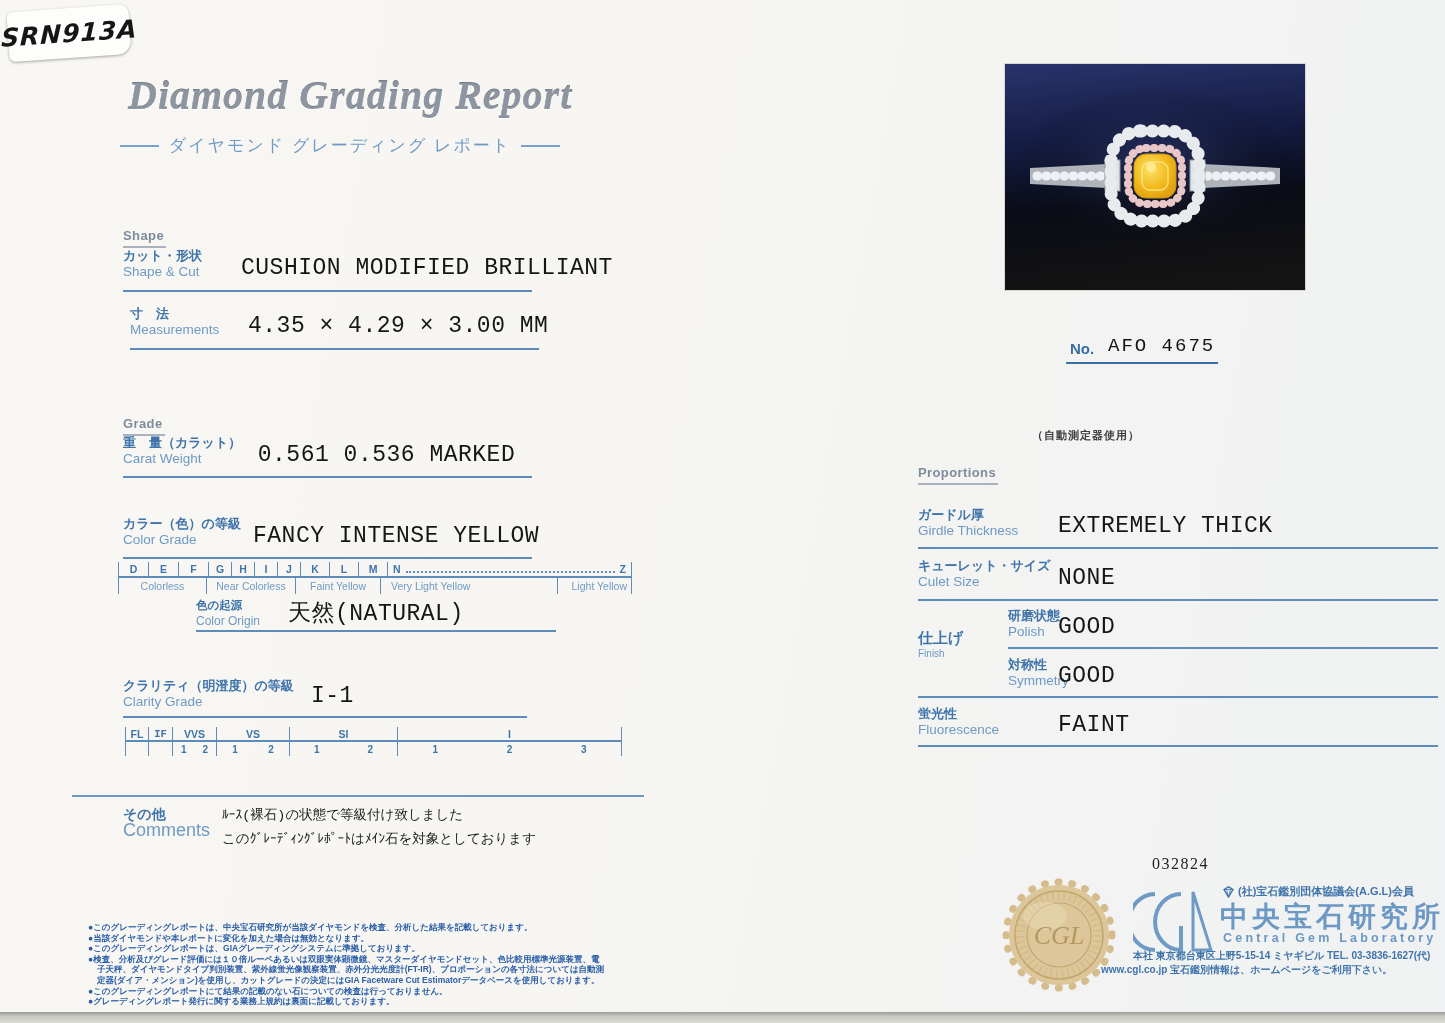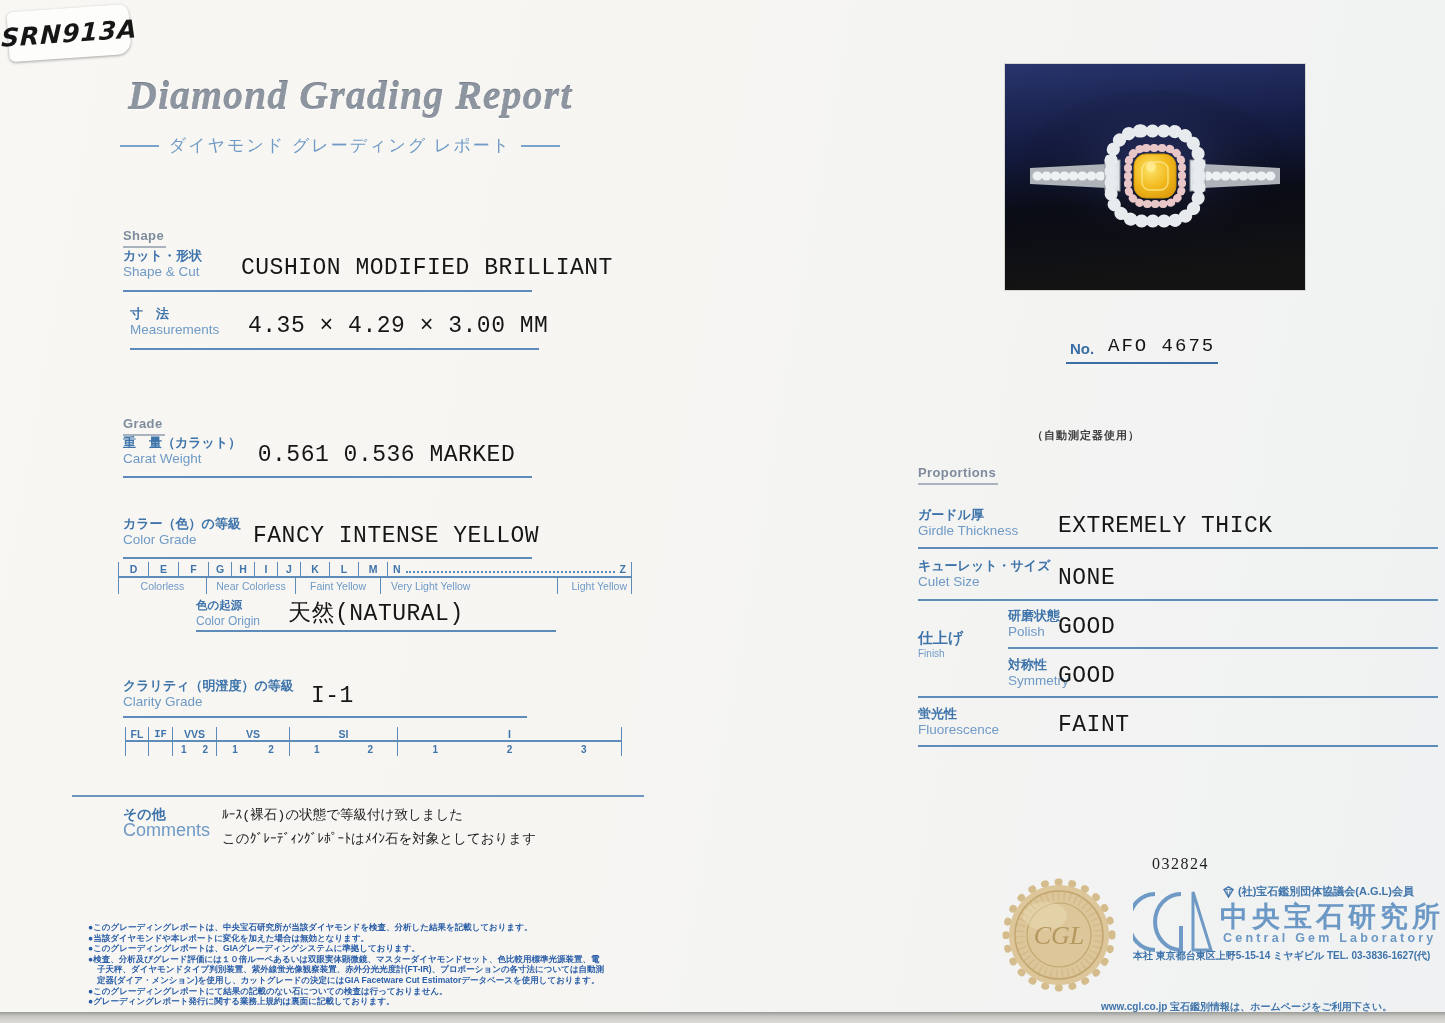--- a/index.html
+++ b/index.html
@@ -372,16 +372,16 @@
   <div class="abs agl-line" style="left:1222px;top:884px;">
     <svg width="13" height="12" viewBox="0 0 13 12">
       <path d="M2,3.5 L6.5,0.8 L11,3.5 L6.5,11 Z" fill="none" stroke="#3f74ab" stroke-width="1.4"></path>
       <path d="M2,3.5 L11,3.5 M4.6,3.5 L6.5,11 M8.4,3.5 L6.5,11" stroke="#3f74ab" stroke-width="0.8" fill="none"></path>
     </svg>
     <span>(社)宝石鑑別団体協議会(A.G.L)会員</span>
   </div>
   <div class="abs company-jp" style="left:1220px;top:898px;">中央宝石研究所</div>
   <div class="abs company-en" style="left:1223px;top:931px;">Central Gem Laboratory</div>
   <div class="abs addr" style="left:1133px;top:949px;">本社 東京都台東区上野5-15-14 ミヤギビル TEL. 03-3836-1627(代)</div>
-  <div class="abs addr" style="left:1101px;top:963px;margin-top:37px;">www.cgl.co.jp 宝石鑑別情報は、ホームページをご利用下さい。</div>
+  <div class="abs addr" style="left:1101px;top:963px;">www.cgl.co.jp 宝石鑑別情報は、ホームページをご利用下さい。</div>
 
   <div class="bottom-strip"></div>
 </div>
 
 </body></html>

